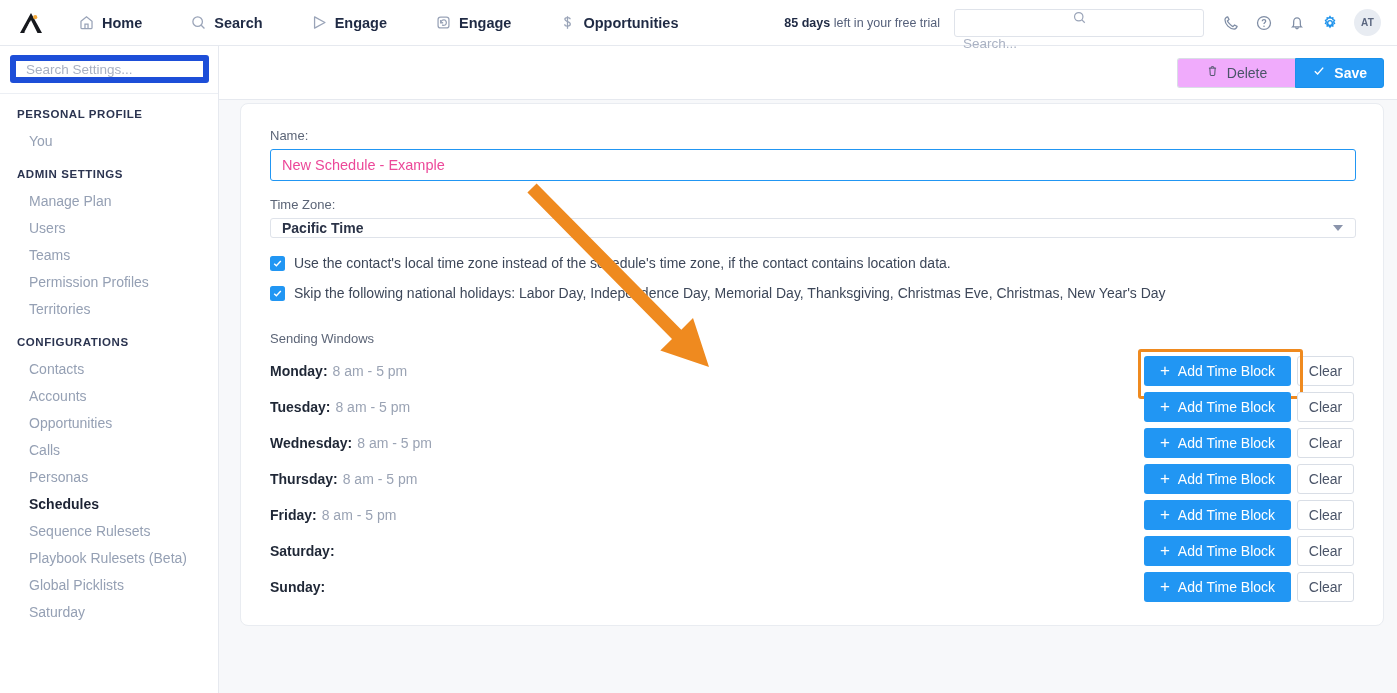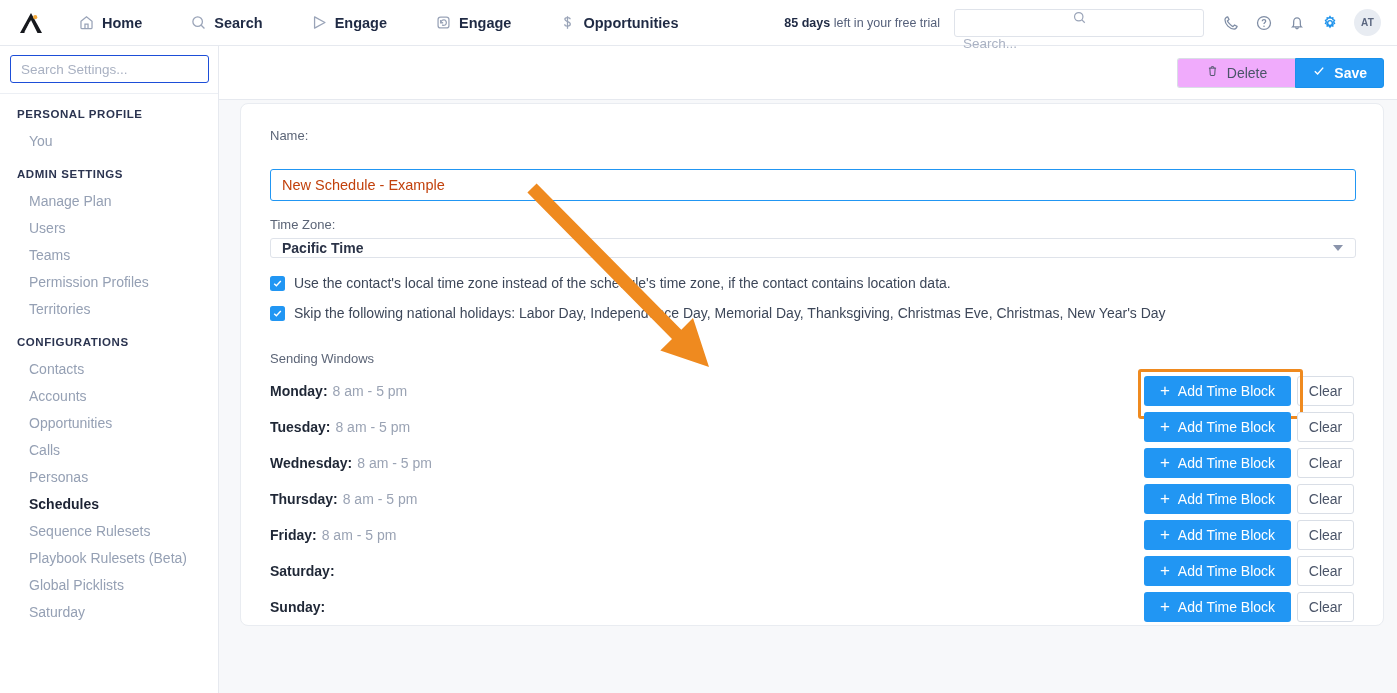--- a/index.html
+++ b/index.html
@@ -58,21 +58,21 @@
   
   .sidebar {
     position: absolute; top: 46px; left: 0;
     width: 219px; height: 647px;
     background: #ffffff;
     border-right: 1px solid #e6e9ef;
     overflow: hidden;
   }
   .sb-search-wrap { padding: 9px 10px 10px 10px; border-bottom: 1px solid #eceff4; }
   .sb-search {
-    width: 199px; height: 28px; border: 1px solid #1d4ed8; border-radius: 3px;
+    width: 199px; height: 28px; border: 6px solid #1d4ed8; border-radius: 3px;
     display: flex; align-items: center; padding: 0 10px; background: #fff;
   }
   .sb-search input {
     border: 0; outline: 0; width: 100%; background: transparent;
     font-size: 13.5px; color: #39415a; font-family: inherit;
   }
   .sb-search input::placeholder { color: #a9b1c2; }
   .sb-section {
     font-size: 11.5px; font-weight: 700; letter-spacing: .55px;
     color: #2b3450; text-transform: uppercase;
@@ -121,22 +121,22 @@
     background: #ffffff;
     border: 1px solid #e9ecf1;
     border-radius: 8px;
   }
   .card-inner { padding: 24px 29px 0 29px; }
 
   .lbl { font-size: 13px; color: #5c6577; margin-bottom: 6px; }
   .text-input {
     width: 1086px; height: 32px;
     border: 1px solid #2196f3; border-radius: 3px;
-    padding: 0 11px; font-size: 14.5px; color: #c2410c;
-    font-family: inherit; outline: none; background: #fff; margin-top: 20px;
+    padding: 0 11px; font-size: 14.5px; color: #ec4899;
+    font-family: inherit; outline: none; background: #fff;
   }
   .mt16 { margin-top: 16px; }
   .select {
     position: relative;
     width: 1086px; height: 20px;
     border: 1px solid #dfe3ea; border-radius: 3px;
     display: flex; align-items: center; padding: 0 11px;
     font-size: 14px; font-weight: 700; color: #2b3347;
     background: #fff; cursor: pointer;
   }

